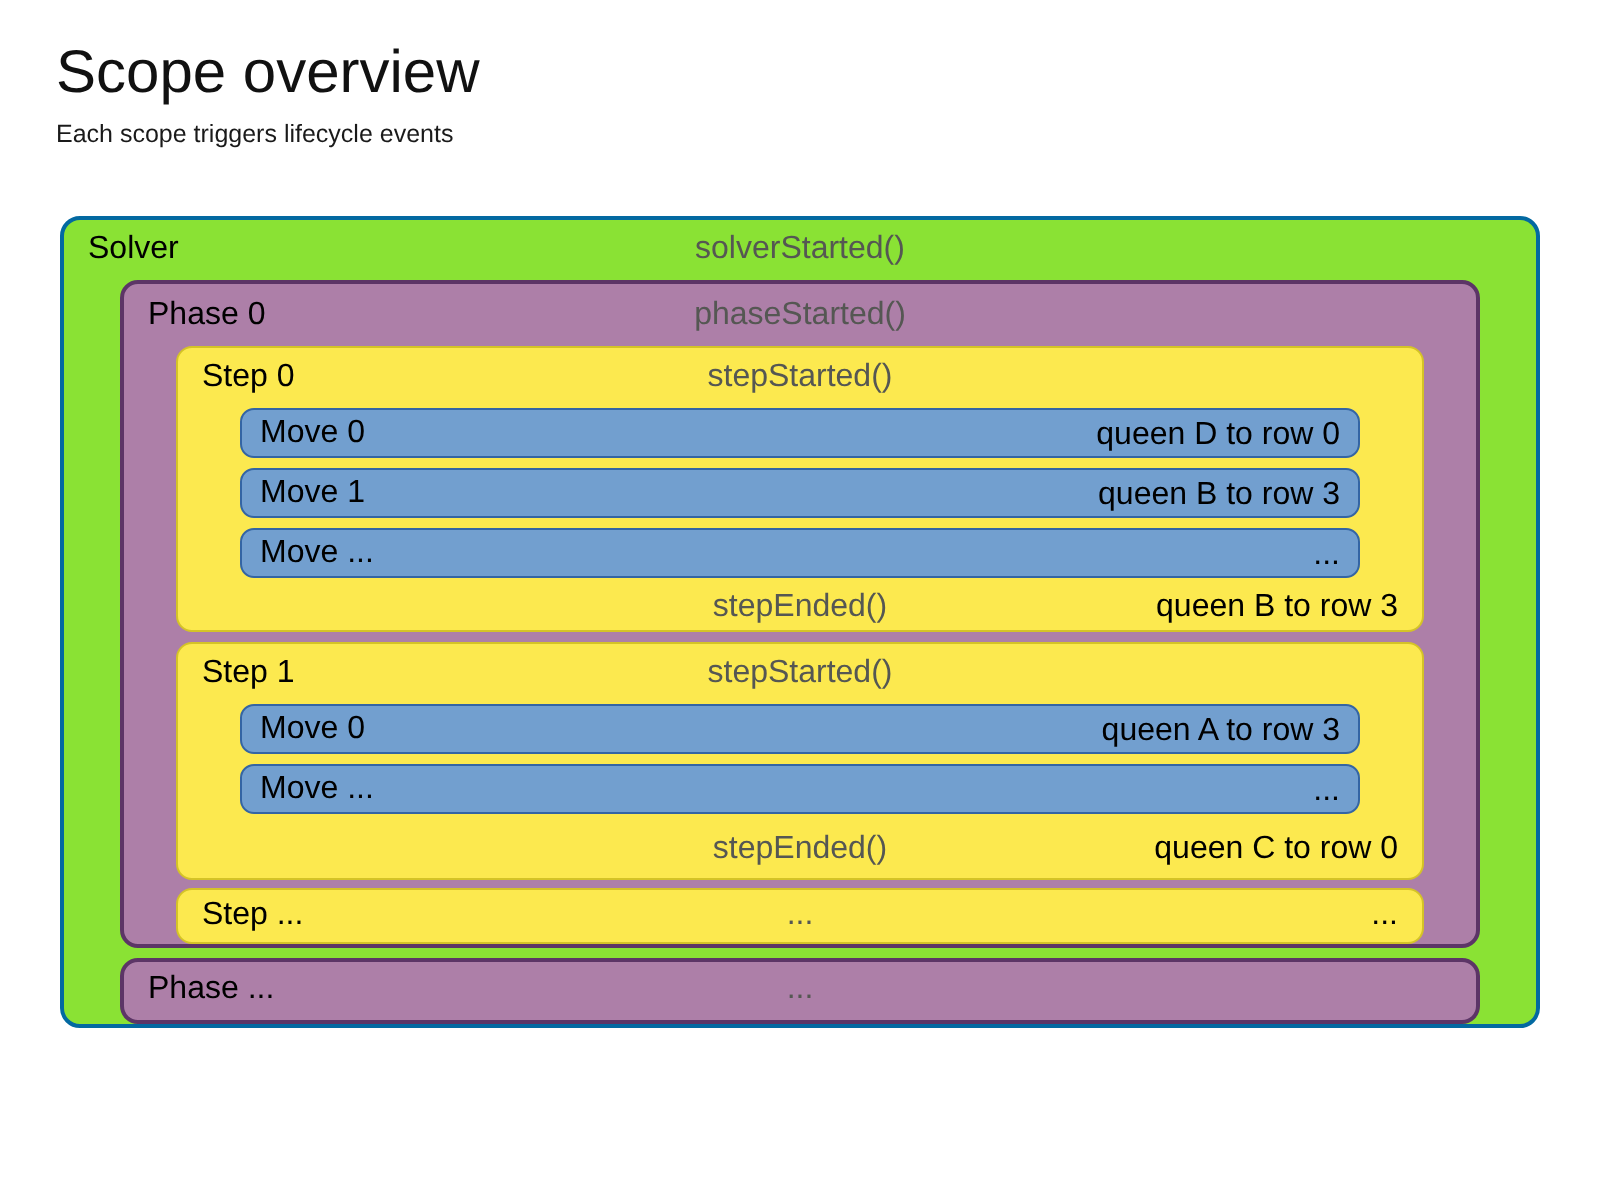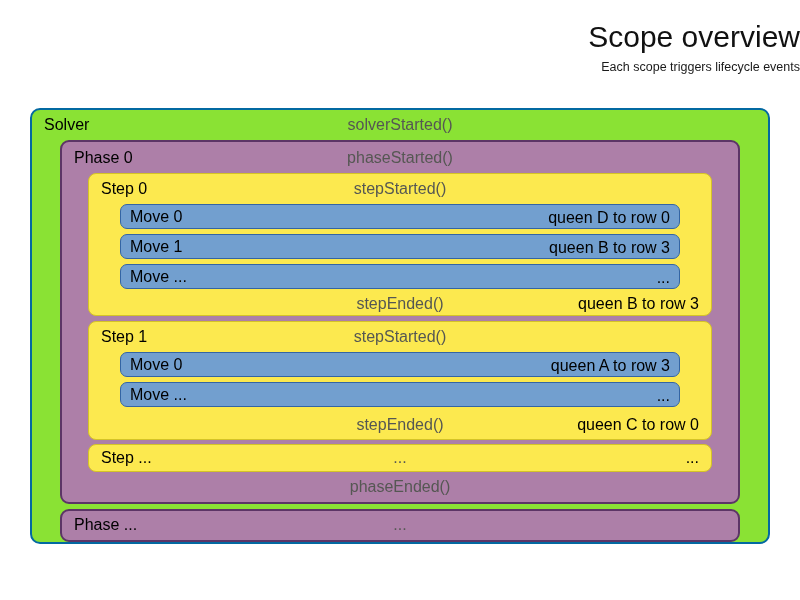--- a/index.html
+++ b/index.html
@@ -3,21 +3,21 @@
 <meta charset="utf-8">
 <style>
   * { box-sizing: border-box; }
   html, body {
     margin: 0; padding: 0;
     width: 800px; height: 600px;
     background: #ffffff;
     font-family: "Liberation Sans", sans-serif;
     overflow: hidden;
   }
-  .title-wrap { text-align: right; padding-top: 20px; padding-left: 28px; }
+  .title-wrap { text-align: left; padding-top: 20px; padding-left: 28px; }
   .main-title { margin: 0; font-size: 30px; font-weight: 400; color: #111; line-height: 1.15; }
   .subtitle { margin-top: 5px; font-size: 12.5px; color: #1a1a1a; }
 
   .box { border-radius: 9px; }
   .solver {
     width: 740px; margin: 34px auto 0;
     background: #8ae234; border: 2px solid #0369a1; border-radius: 10px;
   }
   .phase {
     width: 680px; margin: 0 auto;
@@ -126,23 +126,20 @@
     </div>
 
     <div class="box step step-more">
       <div class="row h26">
         <span class="label">Step ...</span>
         <span class="event">...</span>
         <span class="note">...</span>
       </div>
     </div>
 
-    <div class="row h30">
-      <span class="event">phaseEnded()</span>
-    </div>
 
   </div>
 
   <div class="box phase phase-more">
     <div class="row h27">
       <span class="label">Phase ...</span>
       <span class="event">...</span>
     </div>
   </div>
 

